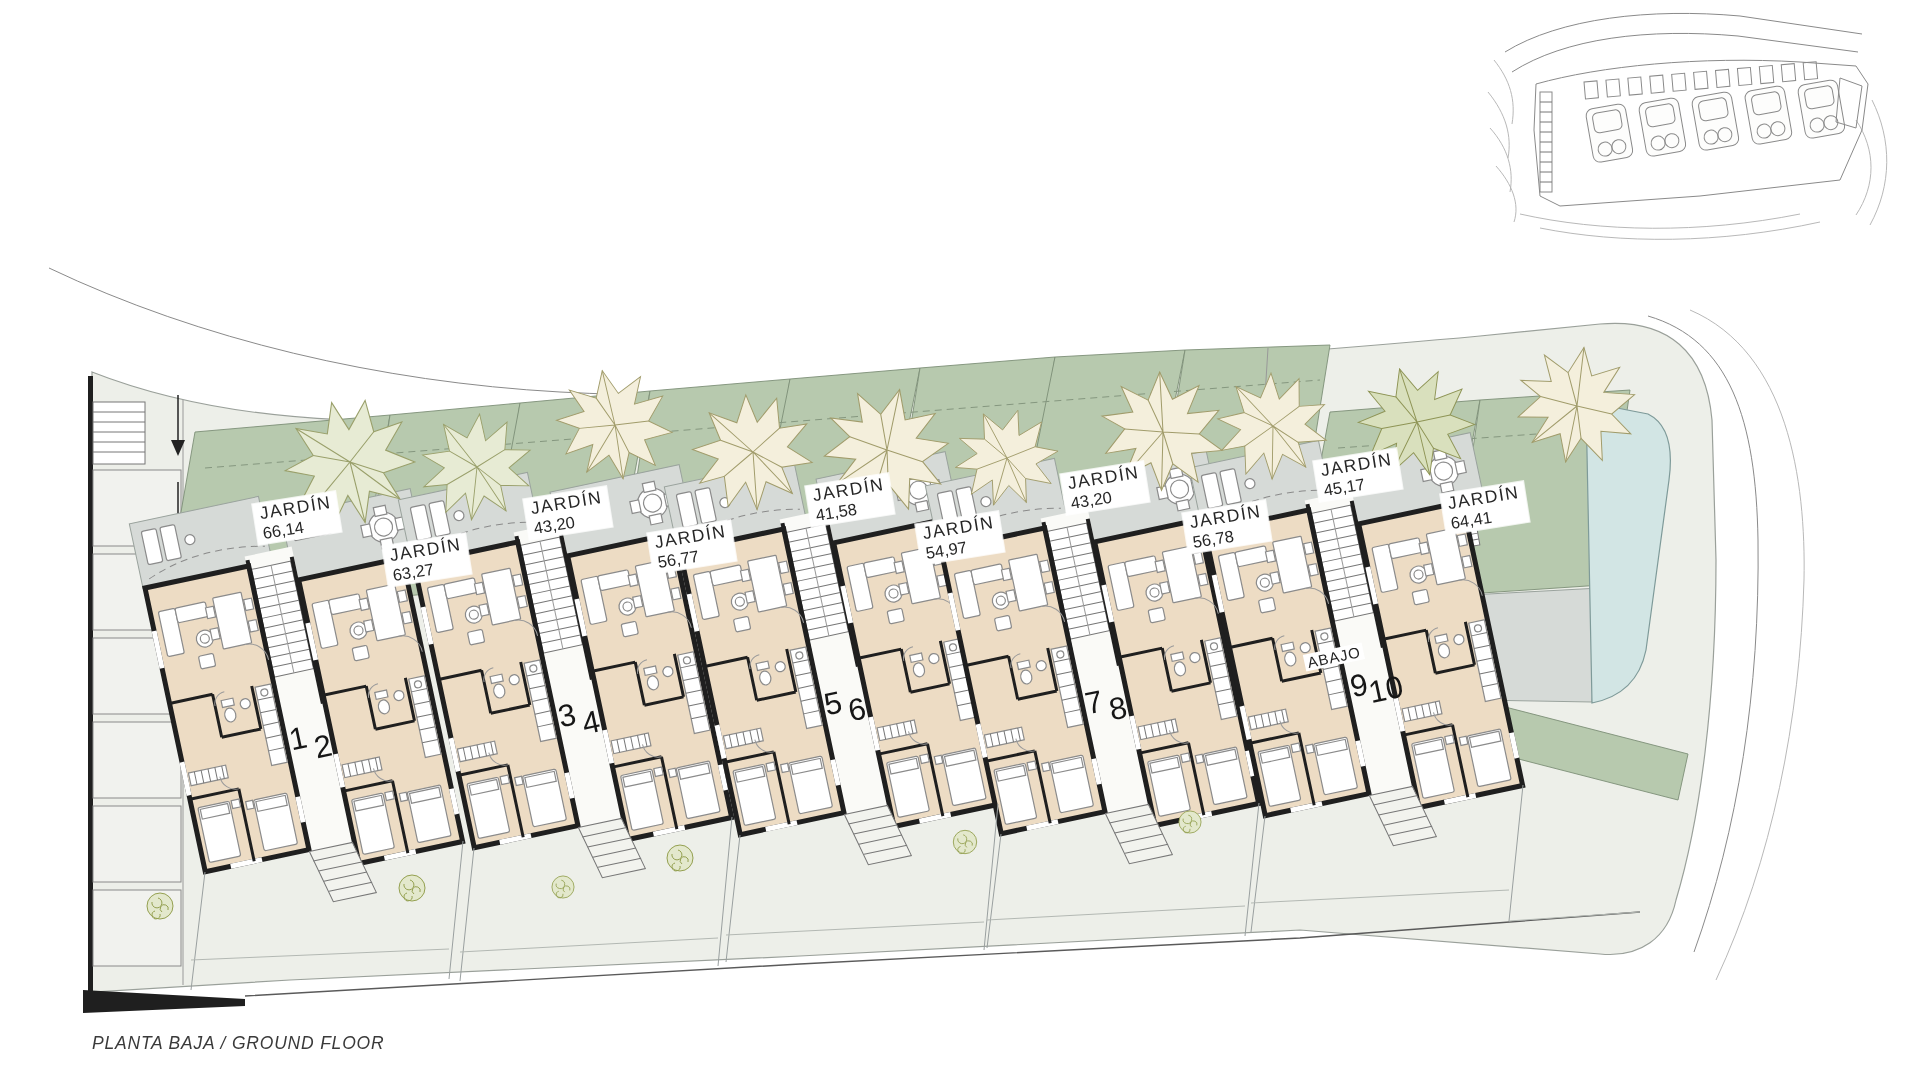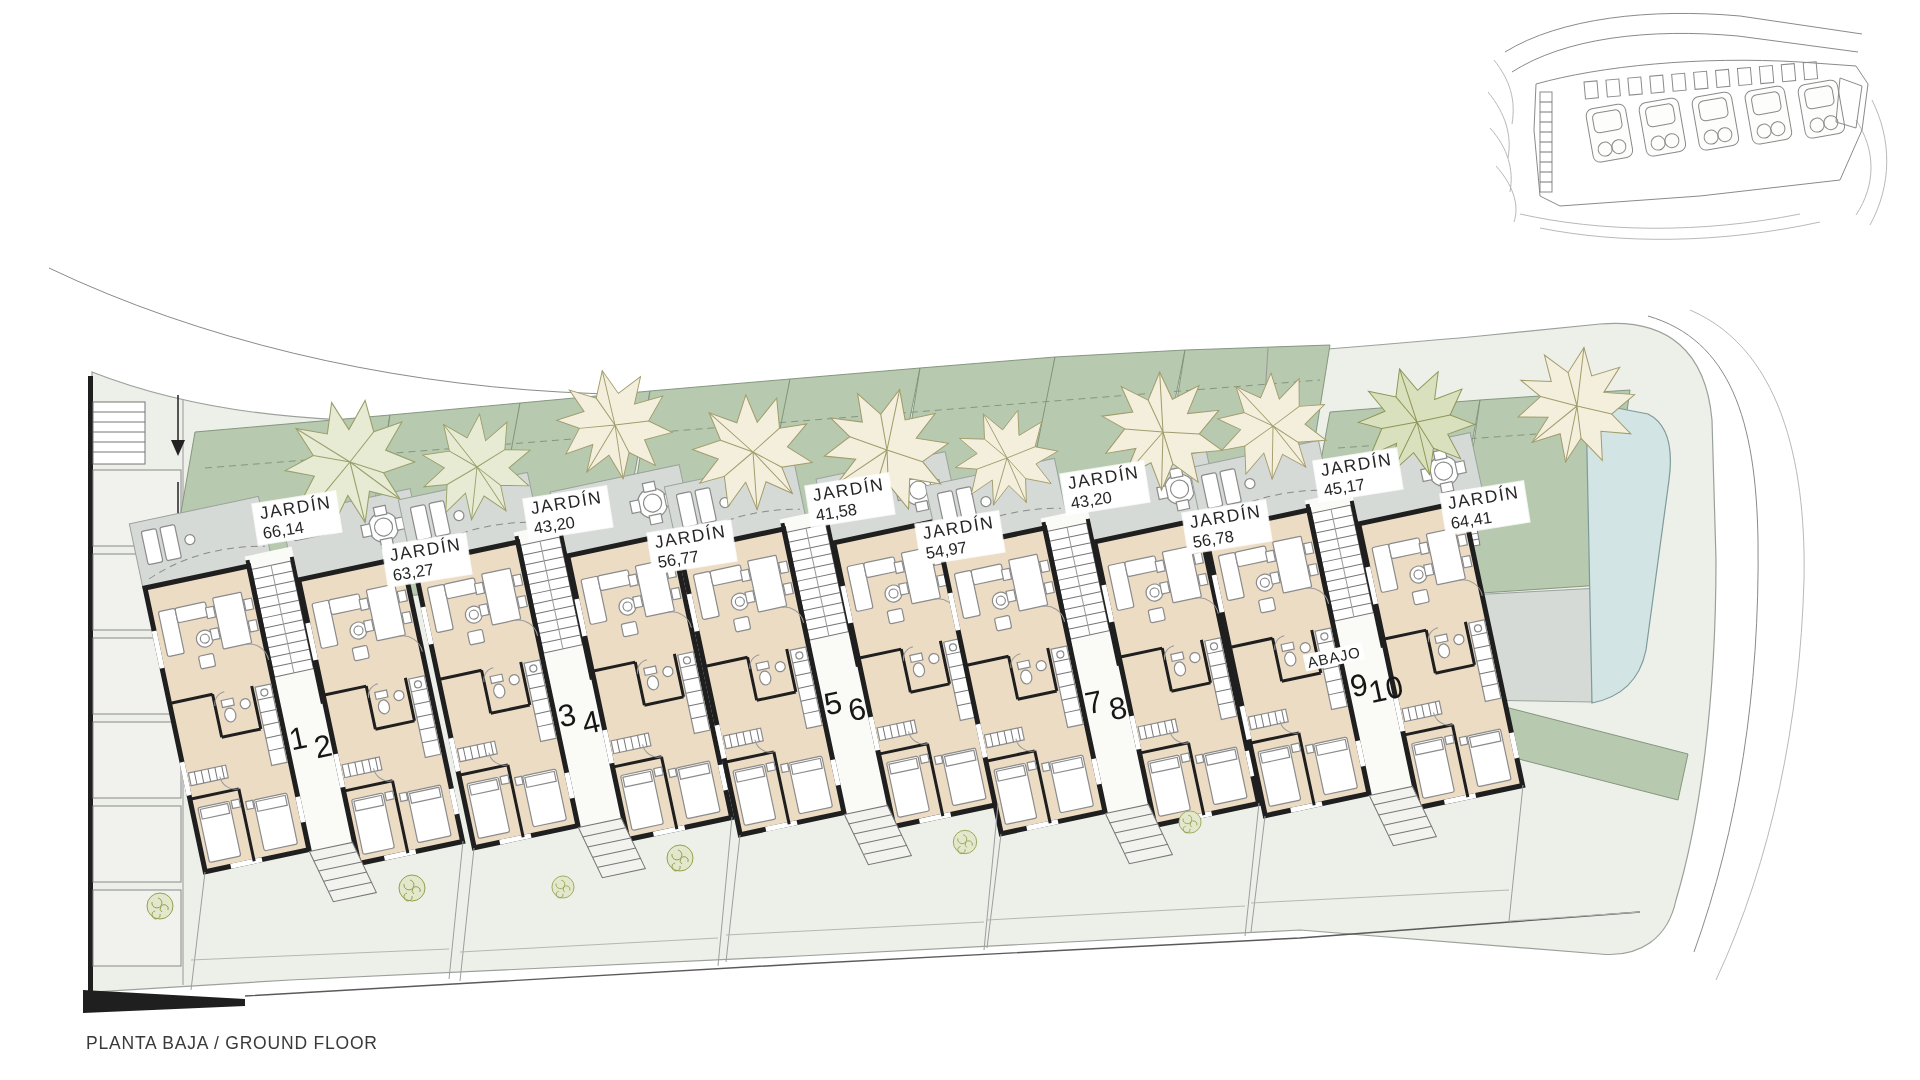--- a/index.html
+++ b/index.html
@@ -43,22 +43,22 @@
   
   .lab{position:absolute;transform:translate(-50%,-50%) rotate(-9deg);
        background:#fff;padding:1px 6px 2px 6px;color:#262626;line-height:1.12;
        box-shadow:0 0 0 1px rgba(255,255,255,.8);text-align:left;white-space:nowrap;}
   .lab .g-name{display:block;font-size:17.5px;letter-spacing:1.5px;}
   .lab .g-area{display:block;font-size:16.5px;}
   .unum{position:absolute;transform:translate(-50%,-50%) rotate(-12deg);
         font-size:31px;color:#161616;}
   .abajo{position:absolute;transform:translate(-50%,-50%) rotate(-12deg);
          font-size:15px;letter-spacing:1px;color:#222;background:#fff;padding:0 3px;}
-  .title{position:absolute;left:86px;top:1033px;font-size:17.5px;
-         letter-spacing:0.8px;color:#3a3a3a;}
+  .title{position:absolute;left:92px;top:1033px;font-size:17.5px;
+         letter-spacing:0.8px;color:#3a3a3a;font-style:italic;}
 </style>
 </head>
 <body>
 
 <div id="stage">
 
 <svg width="1920" height="1080" viewBox="0 0 1920 1080">
   <defs>
     <g id="sym-tree">
       <path d="M60,0 L31,10 L46,34 L18,27 L14,56 L-2,31 L-15,58 L-24,29 L-47,40 L-33,13 L-60,8 L-34,-6 L-50,-31 L-21,-26 L-17,-55 L-1,-30 L14,-57 L22,-28 L48,-37 L33,-11 Z"></path>

